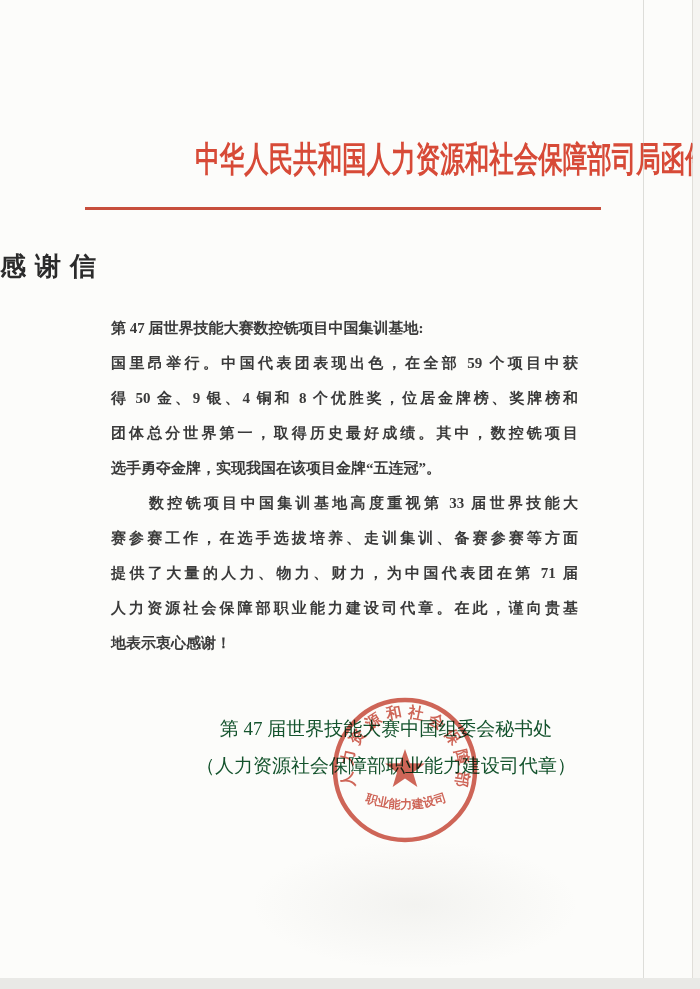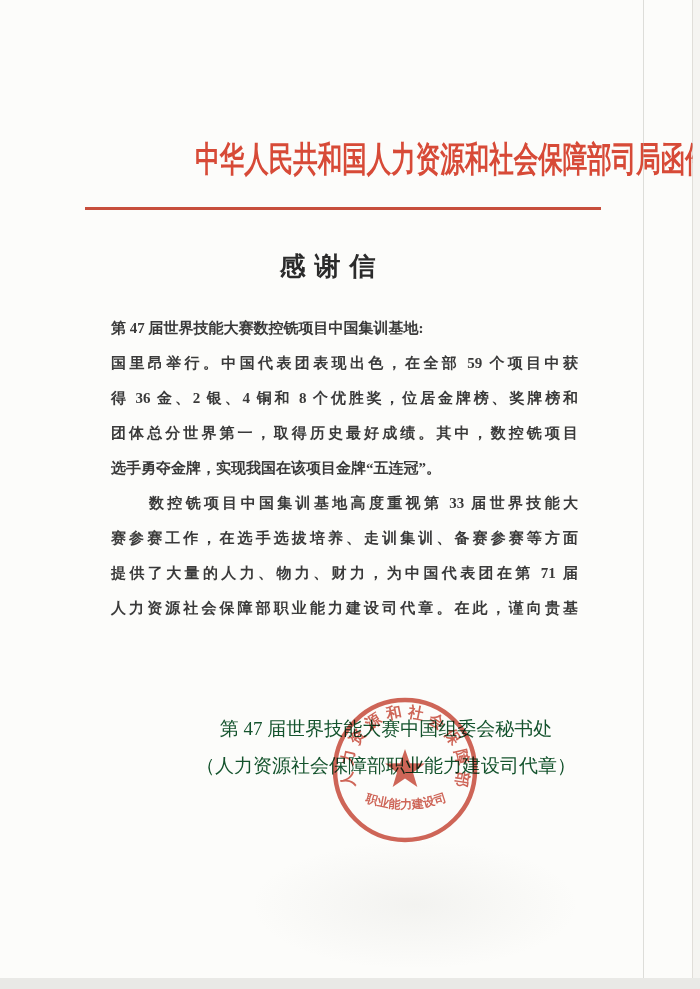--- a/index.html
+++ b/index.html
@@ -46,21 +46,21 @@
     transform:scaleX(0.70);transform-origin:center center;
     white-space:nowrap;
   }
   .lh-rule{
     position:absolute;left:85px;top:207px;width:516px;height:3px;
     background:#c74e3c;
   }
   
   .doc-title{
     position:absolute;left:0;top:249px;width:664px;height:36px;
-    text-align:center;font-size:26px;font-weight:700;color:#2b2b2b;
+    text-align:left;font-size:26px;font-weight:700;color:#2b2b2b;
     letter-spacing:9px;line-height:36px;
   }
   
   .body-block{
     position:absolute;left:111px;top:311px;width:467px;
     font-size:15px;color:#3a3a3a;font-weight:bold;
   }
   .line{
     width:467px;height:35px;line-height:35px;
     white-space:nowrap;
@@ -98,28 +98,29 @@
   </div>
 
   <div class="lh-rule"></div>
 
   <div class="doc-title">感谢信</div>
 
   <div class="body-block">
     <div class="line">第 47 届世界技能大赛数控铣项目中国集训基地:</div>
 
     <div class="line just">国里昂举行。中国代表团表现出色，在全部 59 个项目中获</div>
-    <div class="line just">得 36 金、2 银、4 铜和 8 个优胜奖，位居金牌榜、奖牌榜和</div>
+    <div class="line just">得 50 金、9 银、4 铜和 8 个优胜奖，位居金牌榜、奖牌榜和</div>
     <div class="line just">团体总分世界第一，取得历史最好成绩。其中，数控铣项目</div>
     <div class="line">选手勇夺金牌，实现我国在该项目金牌“五连冠”。</div>
 
     <div class="line just indent">数控铣项目中国集训基地高度重视第 33 届世界技能大</div>
     <div class="line just">赛参赛工作，在选手选拔培养、走训集训、备赛参赛等方面</div>
     <div class="line just">提供了大量的人力、物力、财力，为中国代表团在第 71 届</div>
     <div class="line just">人力资源社会保障部职业能力建设司代章。在此，谨向贵基</div>
+    <div class="line">地表示衷心感谢！</div>
   </div>
 
   <div class="sig-block">
     <div class="sig-line">第 47 届世界技能大赛中国组委会秘书处</div>
     <div class="sig-line">（人力资源社会保障部职业能力建设司代章）</div>
   </div>
 
   <svg class="seal" viewBox="0 0 150 150" xmlns="http://www.w3.org/2000/svg">
     <circle cx="75" cy="75" r="70" fill="none" stroke="#c94b3c" stroke-width="4.5"></circle>
     <polygon fill="#c94b3c" points="75,54 79.94,68.20 94.97,68.51 82.99,77.60 87.34,91.99 75,83.40 62.66,91.99 67.01,77.60 55.03,68.51 70.06,68.20"></polygon>

